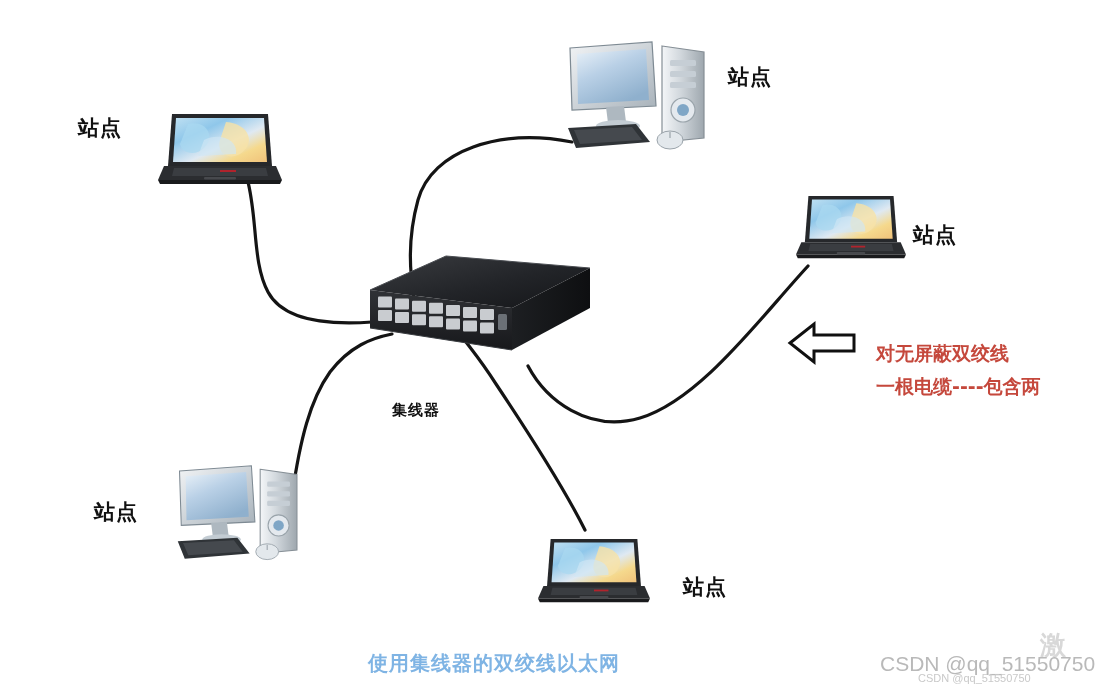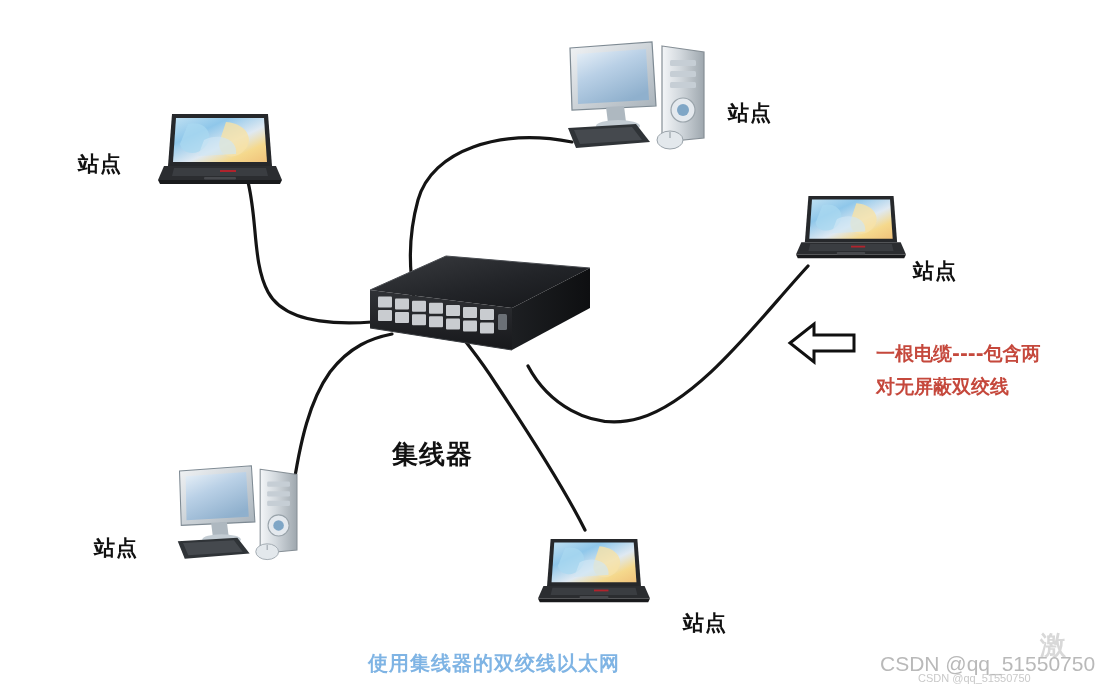--- a/index.html
+++ b/index.html
@@ -22,24 +22,23 @@
   }
   .label-cn {
     position: absolute;
     font-family: Liberation Mono, monospace;
     font-weight: bold;
     color: #111111;
     font-size: 21px;
     letter-spacing: 1px;
     white-space: nowrap;
     text-shadow: 0 1px 0 rgba(255,255,255,0.9);
-    margin-top: 36px;
   }
   .hub-label {
-    font-size: 26px;
+    font-size: 15px;
   }
   .note-red {
     position: absolute;
     color: #c5483c;
     font-family: "DejaVu Sans", "Liberation Sans", sans-serif;
     font-weight: bold;
     font-size: 19px;
     line-height: 33px;
     white-space: nowrap;
   }
@@ -307,22 +306,22 @@
   </div>
   <div class="label-cn hub-label" style="left:392px; top:401px;">集线器</div>
 
   <div class="node" style="left:786px; top:318px;">
     <svg class="art" width="72" height="50" viewBox="0 0 72 50">
       <path d="M4,25 L28,6 L28,17 L68,17 L68,33 L28,33 L28,44 Z" fill="#ffffff" stroke="#101010" stroke-width="3" stroke-linejoin="miter"></path>
     </svg>
   </div>
 
   <div class="note-red" style="left:876px; top:337px;">
+    <div>对无屏蔽双绞线</div>
     <div>一根电缆----包含两</div>
-    <div>对无屏蔽双绞线</div>
   </div>
 
   <div class="caption-blue" style="left:348px; top:650px;margin-left:20px;">使用集线器的双绞线以太网</div>
 
   <div class="watermark-cjk" style="left:1040px; top:628px;">激</div>
   <div class="watermark" style="left:880px; top:652px;">CSDN @qq_51550750</div>
   <div class="watermark-sub" style="left:918px; top:672px;">CSDN @qq_51550750</div>
 
 </div>
 

